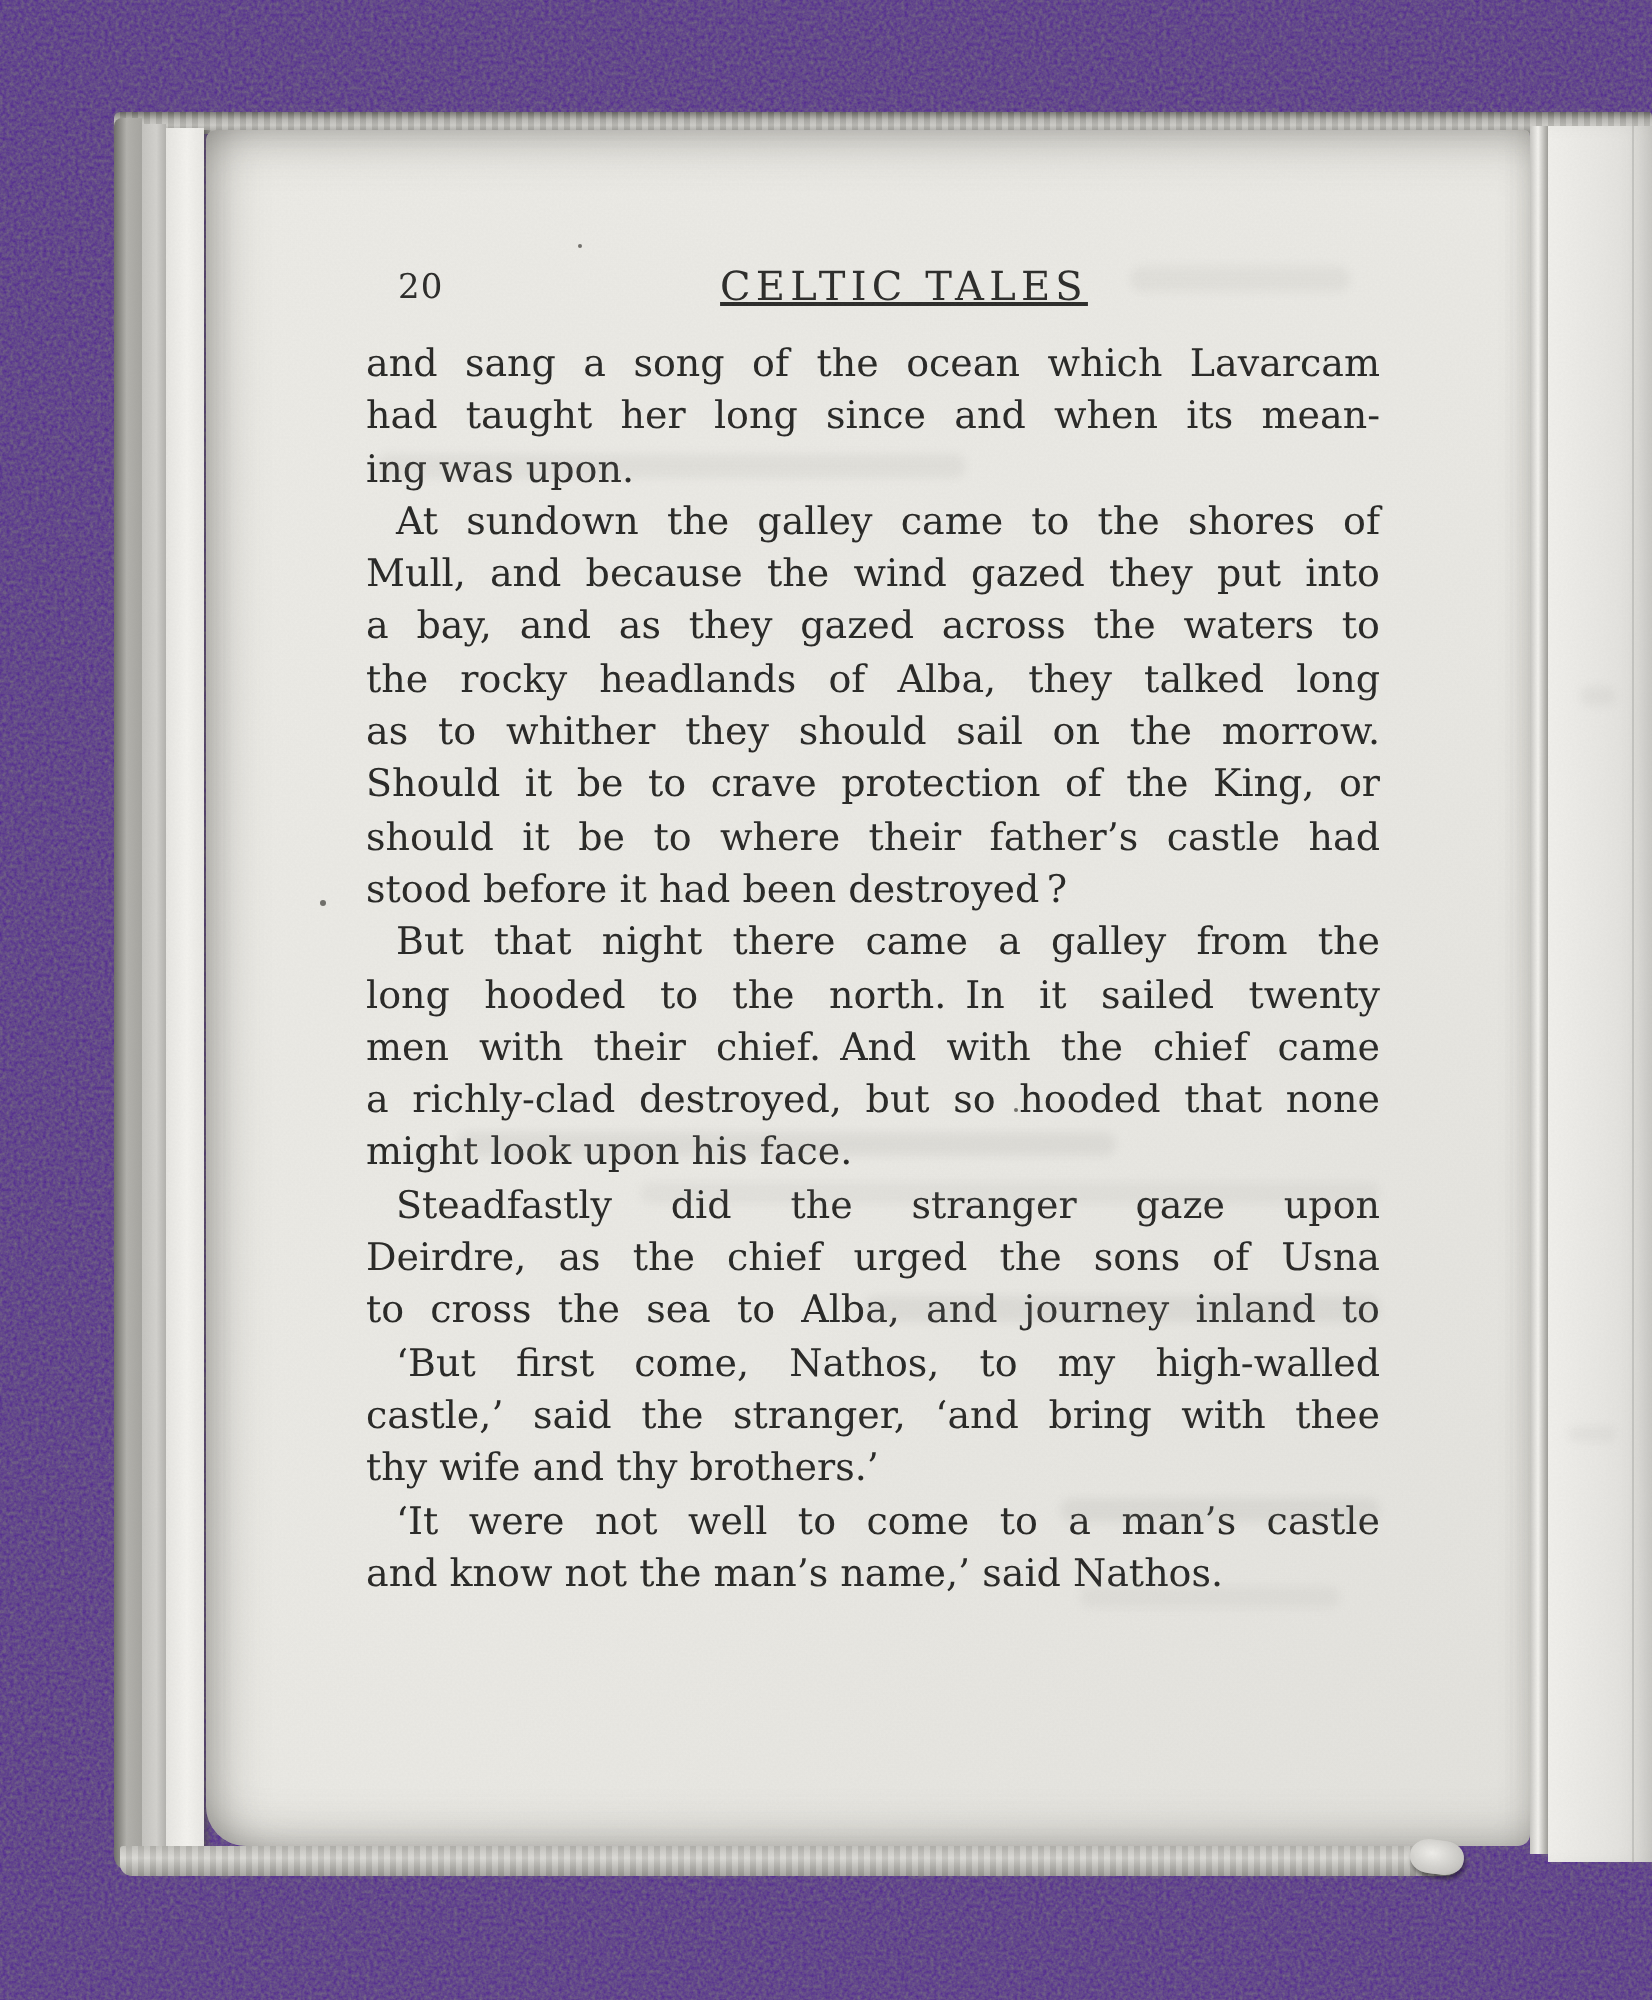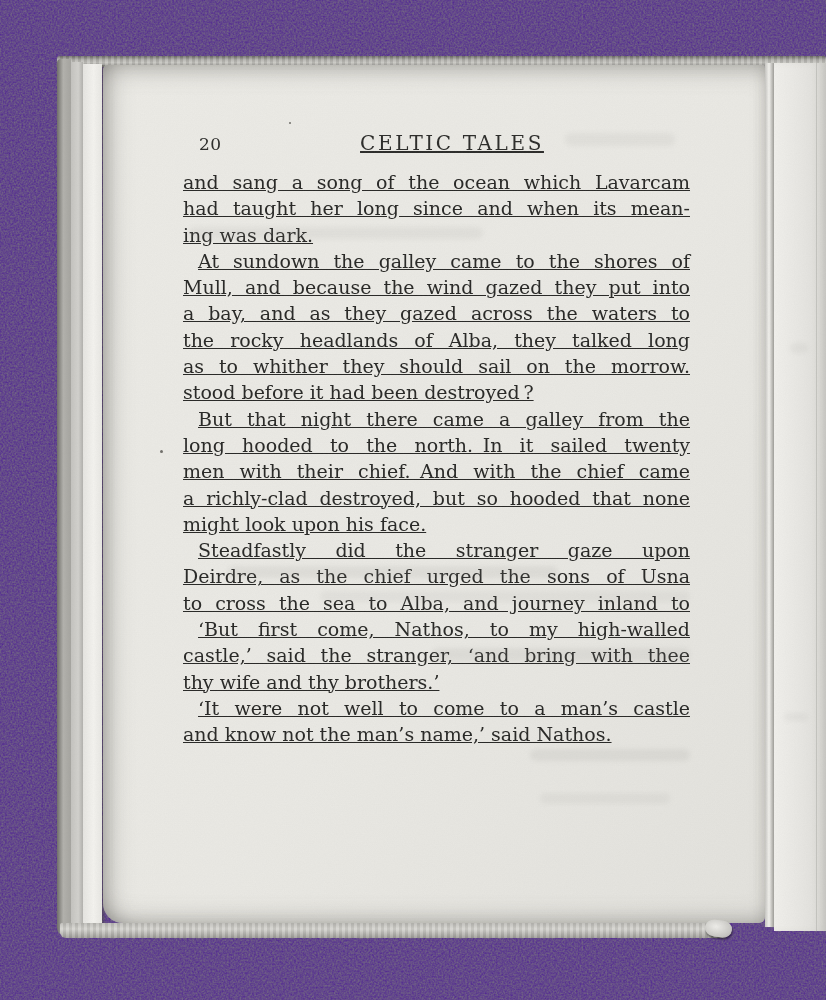--- a/index.html
+++ b/index.html
@@ -93,21 +93,20 @@
   .page-number { position:absolute; left:96px; top:3px; font-size:17px; letter-spacing:.5px; }
   .running-title {
     position:absolute; left:50%; top:0; transform:translateX(-50%);
     margin-left:18px; font-size:20px; letter-spacing:2.6px; white-space:nowrap;text-decoration:underline;
   }
 
   .text-block {
     position:absolute; left:80px; top:104px; width:507px;
     font-size:19px; line-height:26.3px; color:#272725;
     text-rendering:optimizeLegibility;
-    text-decoration:underline;
   }
   .text-block .line { text-align:justify; text-align-last:justify; }
   .text-block .line.last { text-align-last:left; }
   .text-block .line.indent { text-indent:15px; }
 
   
   .ghost {
     position:absolute; background:#8f8e8a; opacity:.13;
     filter:blur(2.5px); border-radius:6px; pointer-events:none;
   }
@@ -137,26 +136,28 @@
     <div class="page">
 
       <div class="page-header">
         <span class="page-number">20</span>
         <span class="running-title">CELTIC TALES</span>
       </div>
 
       <div class="text-block">
           <div class="line">and sang a song of the ocean which Lavarcam</div>
           <div class="line">had taught her long since and when its mean-</div>
-          <div class="line last">ing was dark.</div>
+          <div class="line last">ing was upon.</div>
           <div class="line indent">At sundown the galley came to the shores of</div>
           <div class="line">Mull, and because the wind gazed they put into</div>
           <div class="line">a bay, and as they gazed across the waters to</div>
           <div class="line">the rocky headlands of Alba, they talked long</div>
           <div class="line">as to whither they should sail on the morrow.</div>
+          <div class="line">Should it be to crave protection of the King, or</div>
+          <div class="line">should it be to where their father’s castle had</div>
           <div class="line last">stood before it had been destroyed ?</div>
           <div class="line indent">But that night there came a galley from the</div>
           <div class="line">long hooded to the north. In it sailed twenty</div>
           <div class="line">men with their chief. And with the chief came</div>
           <div class="line">a richly-clad destroyed, but so hooded that none</div>
           <div class="line last">might look upon his face.</div>
           <div class="line indent">Steadfastly did the stranger gaze upon</div>
           <div class="line">Deirdre, as the chief urged the sons of Usna</div>
           <div class="line">to cross the sea to Alba, and journey inland to</div>
           <div class="line indent">‘But first come, Nathos, to my high-walled</div>

